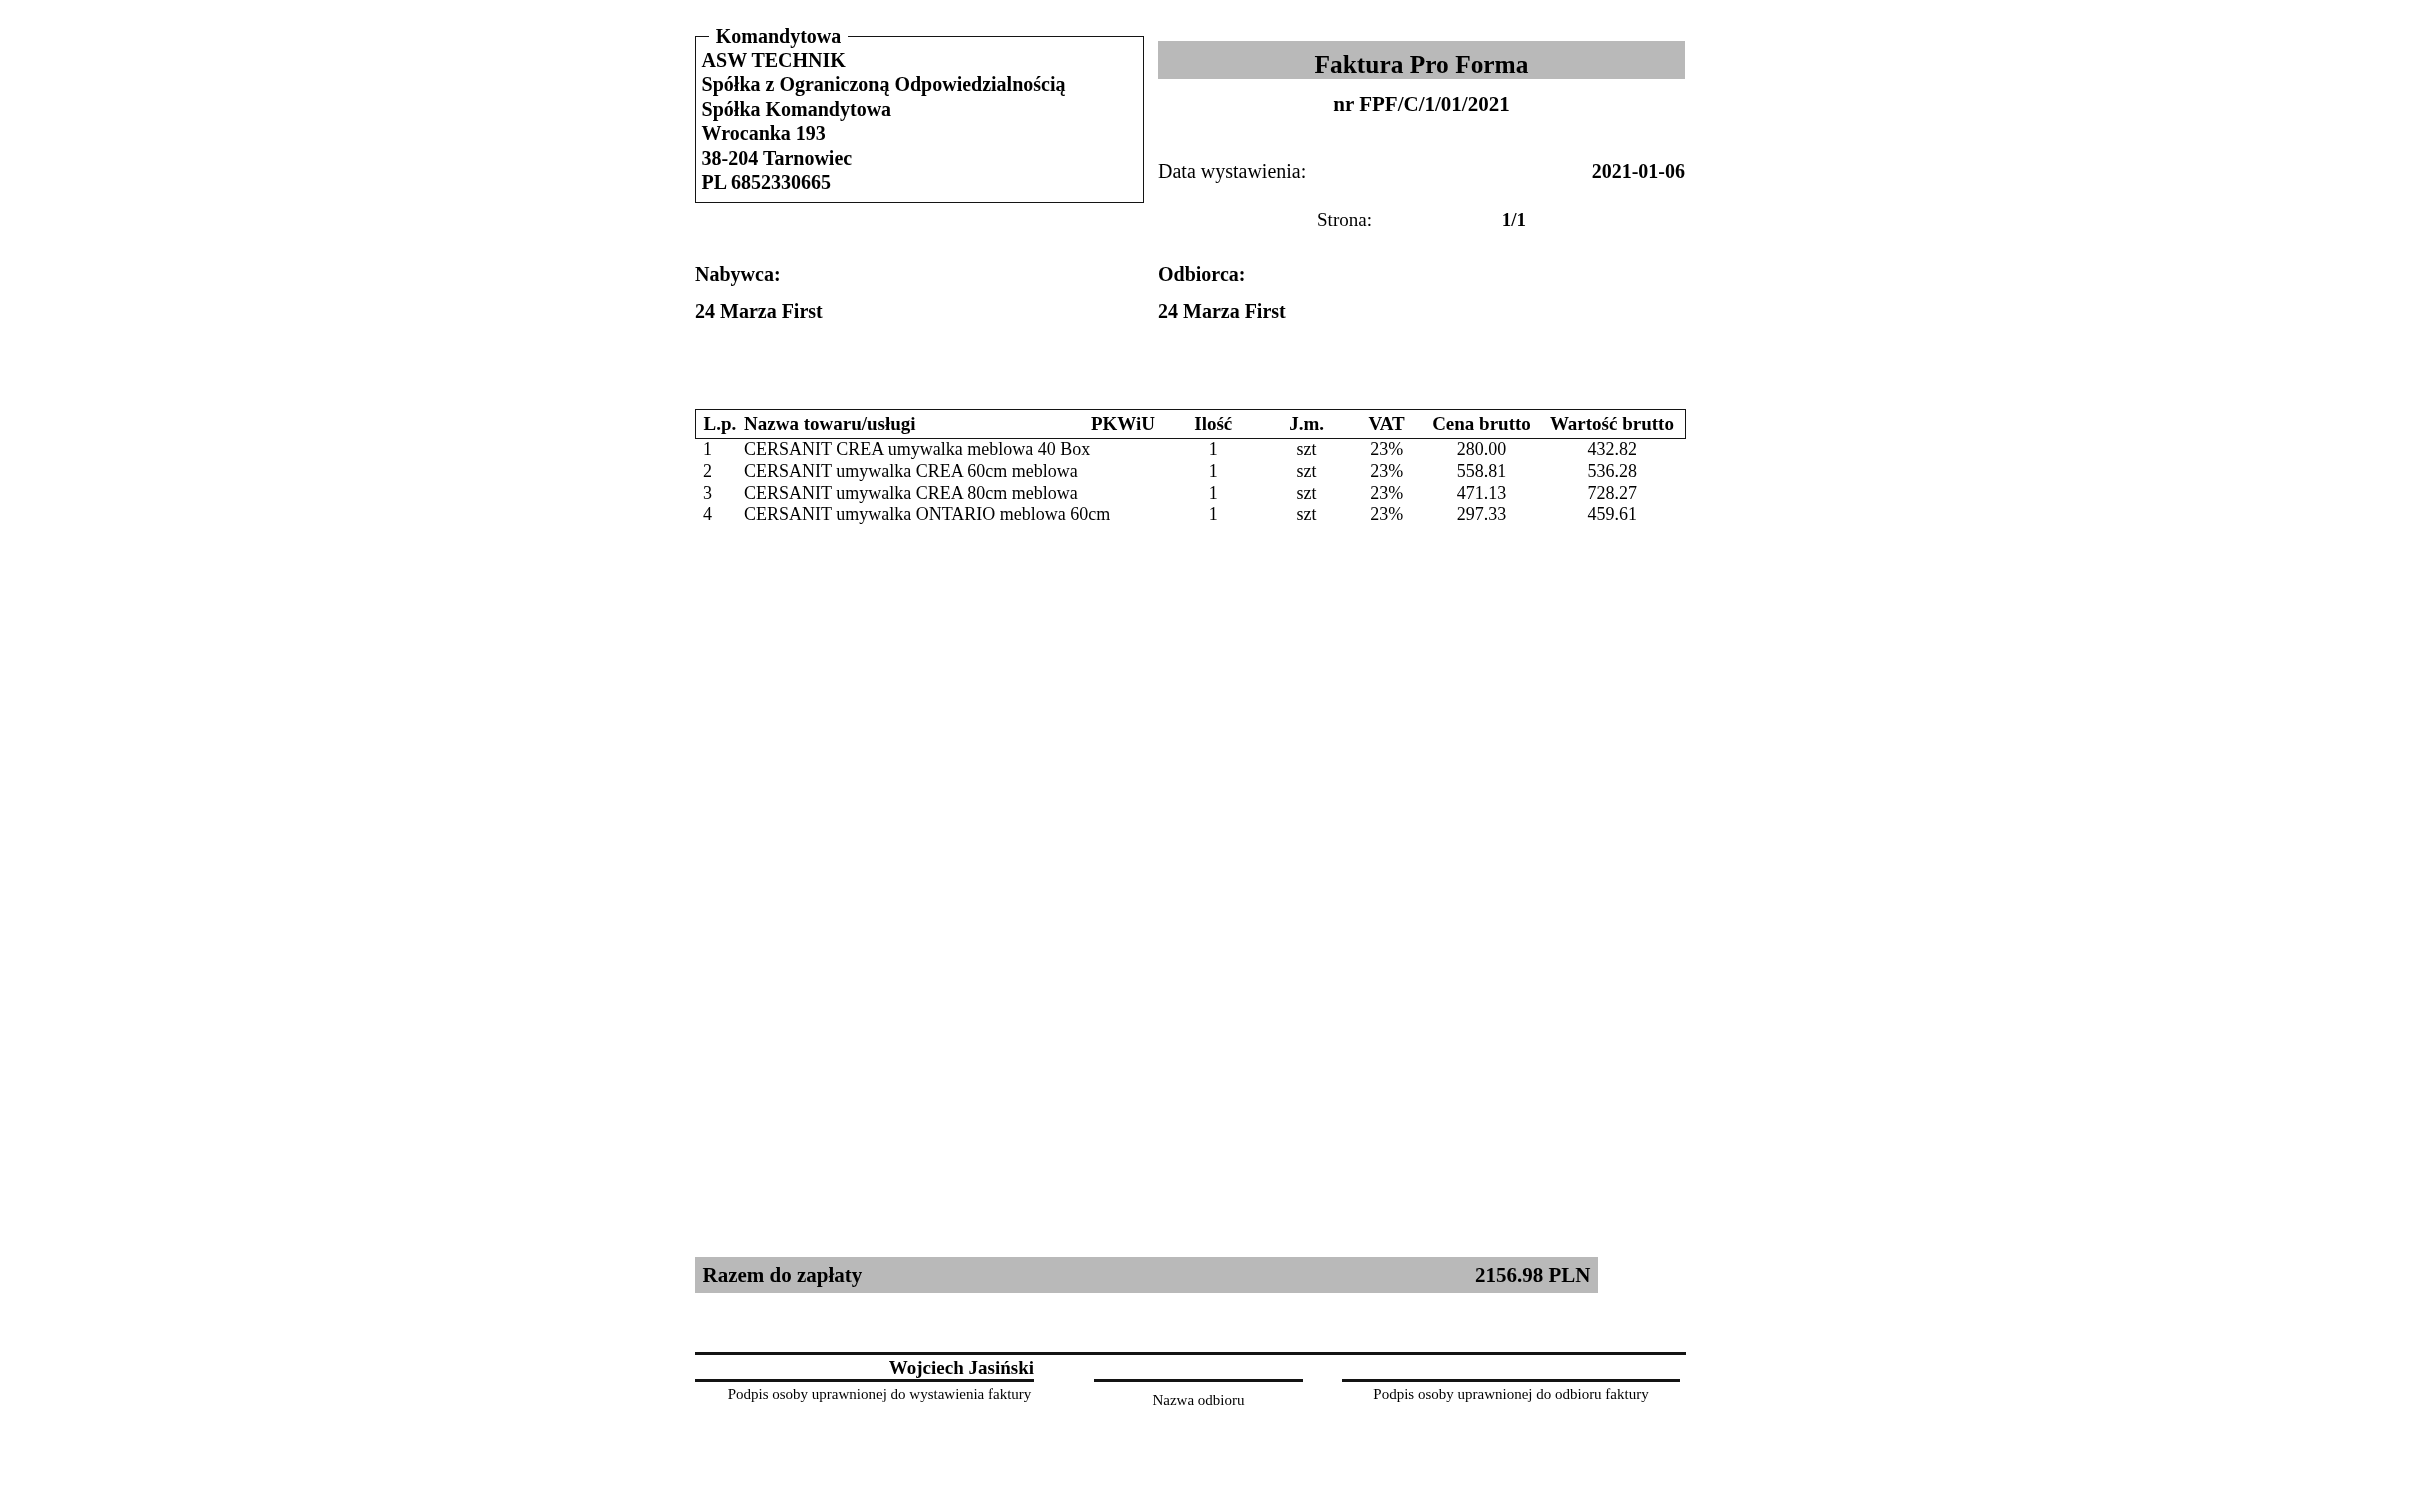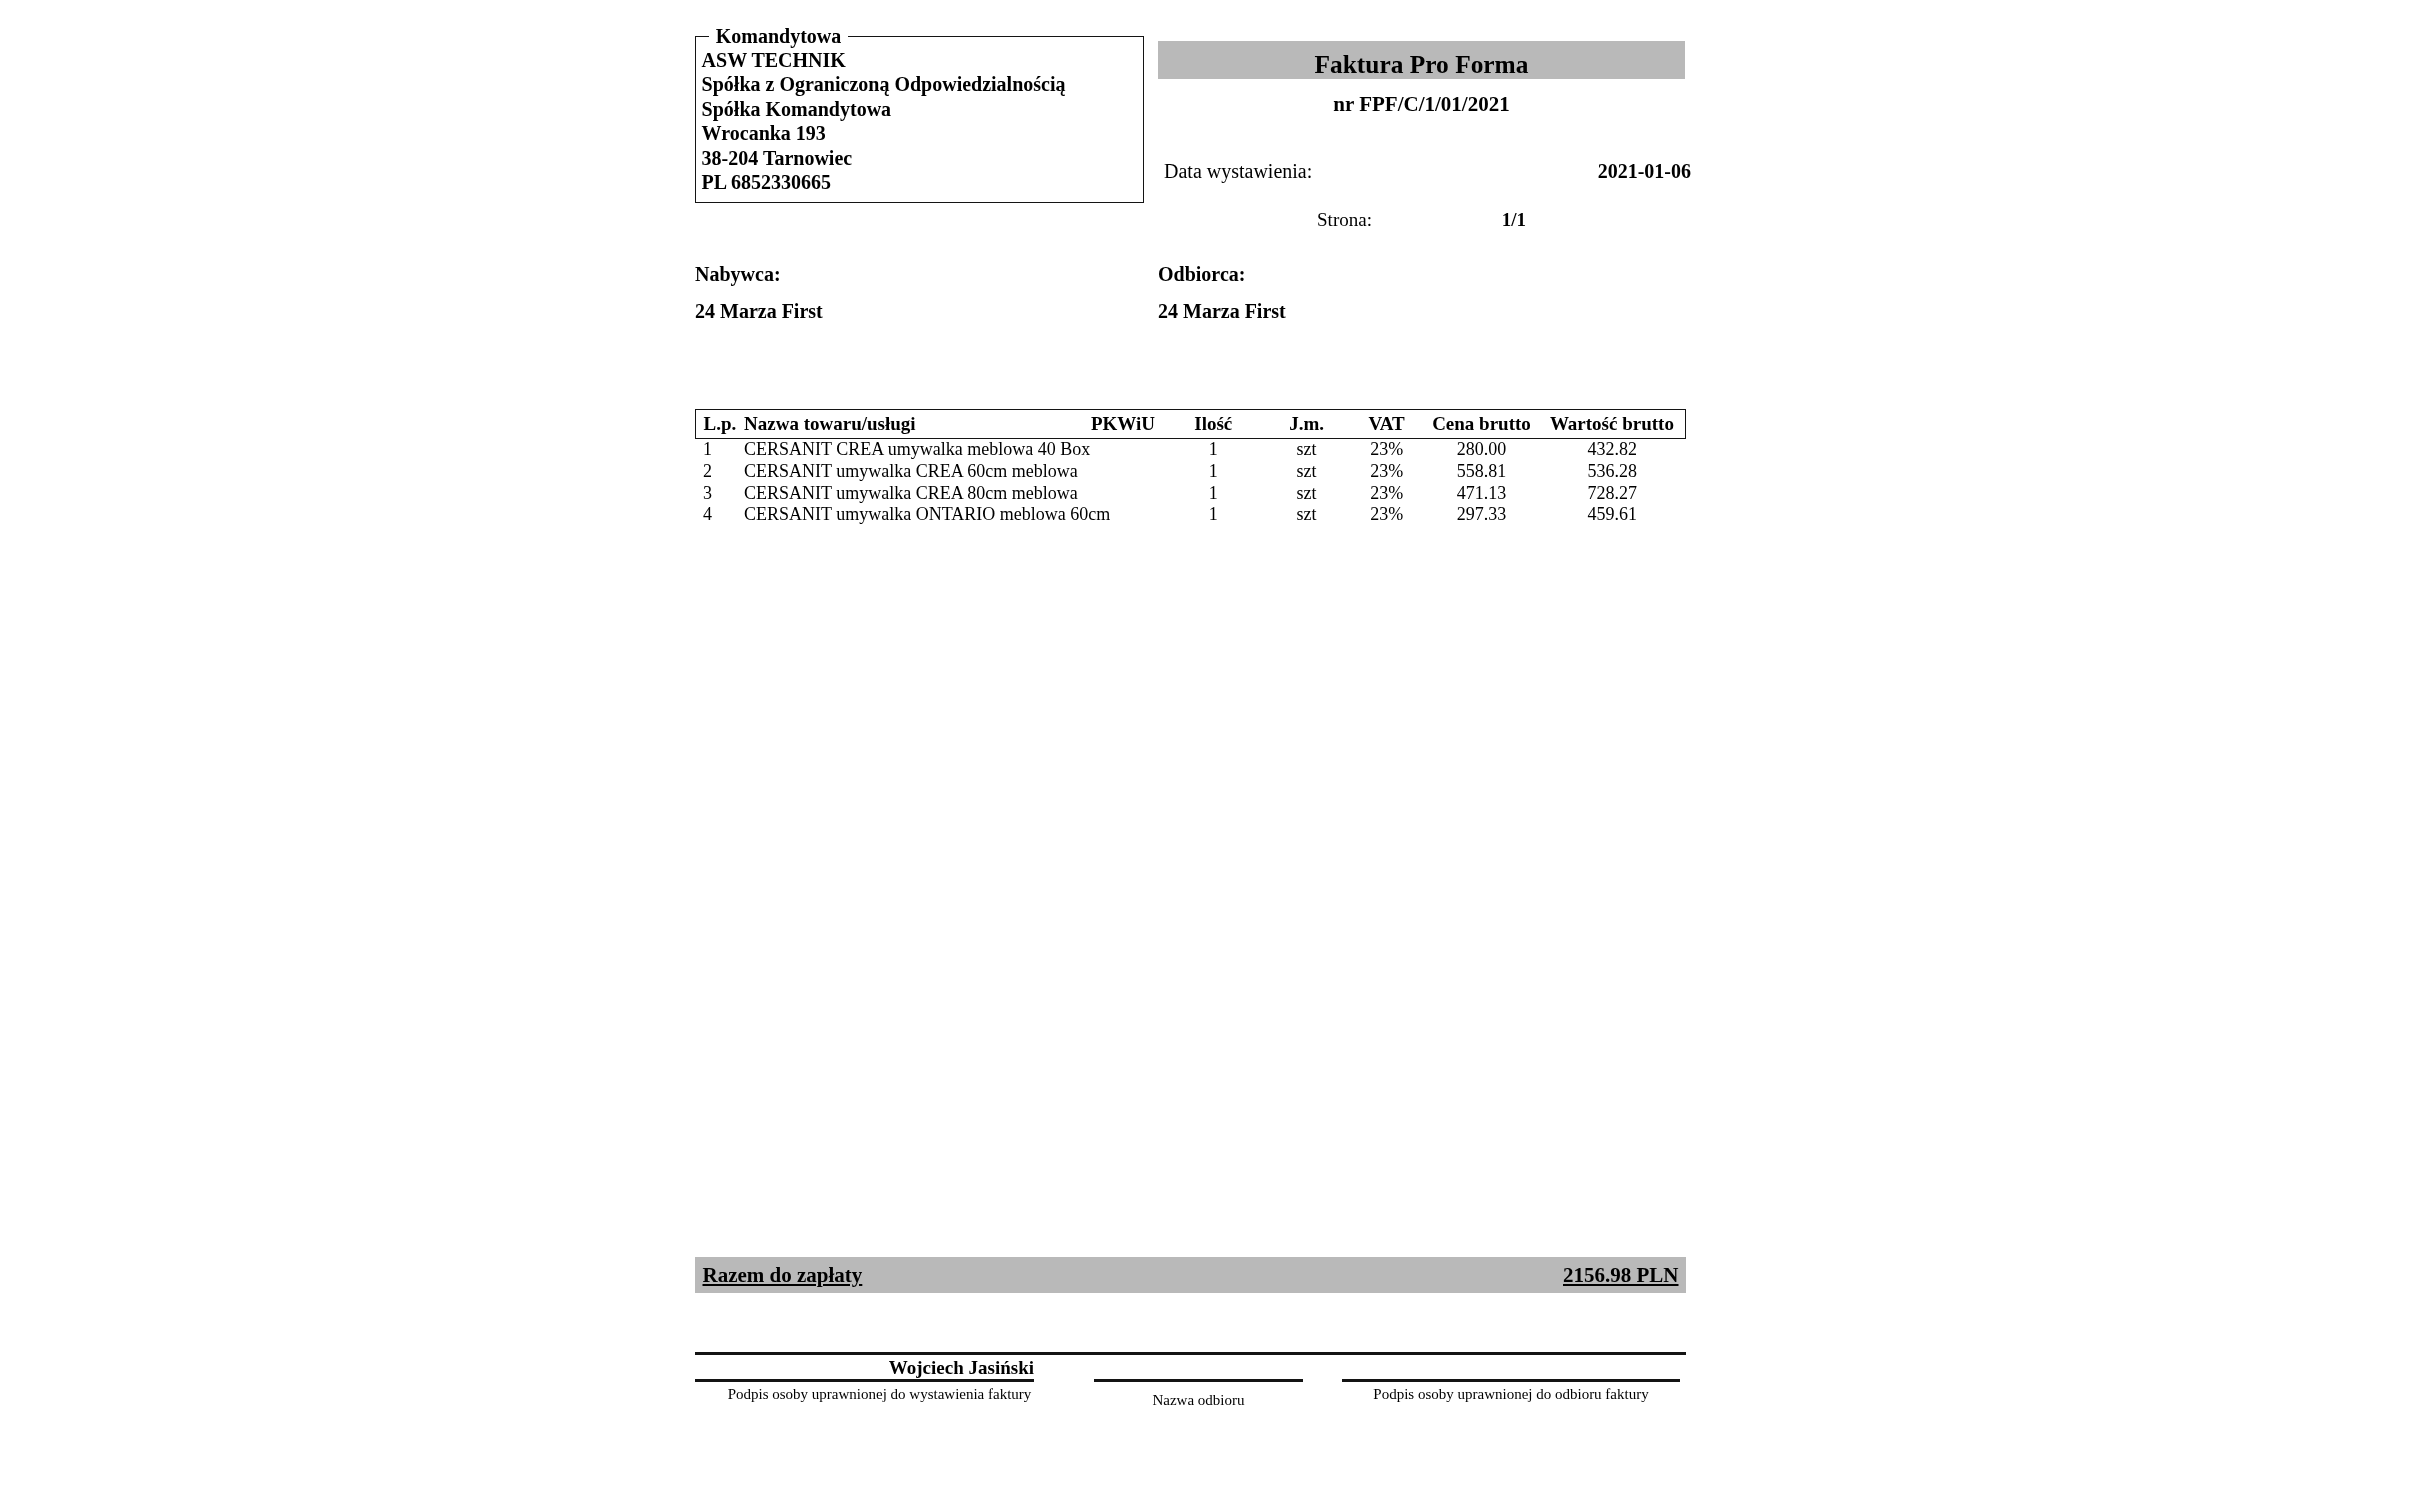--- a/index.html
+++ b/index.html
@@ -32,21 +32,21 @@
     position: absolute; top: 41px; left: 0; width: 527px; height: 38px;
     background: #b9b9b9;
     display: flex; align-items: flex-end; justify-content: center;
     font-weight: bold; font-size: 25.4px;
   }
   .doc-number {
     position: absolute; top: 92px; left: 0; width: 527px;
     text-align: center; font-weight: bold; font-size: 21px;
   }
   .date-row {
-    position: absolute; top: 160px; left: 6px; width: 527px;
+    position: absolute; top: 160px; left: 0; width: 527px;
     display: flex; justify-content: space-between; align-items: center;
     font-size: 20px;
   }
   .date-row .value { font-weight: bold; }
   .page-row {
     position: absolute; top: 209px; left: 0; width: 527px;
     display: flex; justify-content: center; align-items: baseline;
     font-size: 19px;
   }
   .page-row .value { font-weight: bold; width: 154px; text-align: right; }
@@ -77,24 +77,24 @@
   .col-unit   { width: 85px; }
   .col-vat    { width: 75px; }
   .col-price  { width: 122px; }
   .col-value  { width: 139px; }
   .al  { text-align: left;  padding-left: 7.5px !important; }
   .ac  { text-align: center; }
   .ar  { text-align: center; padding-right: 7.5px !important; }
 
   
   .summary-bar {
-    position: absolute; left: 0; top: 1257px; width: 991px; height: 36px;
+    position: absolute; left: 0; top: 1257px; width: 903px; height: 36px;
     background: #b9b9b9; box-sizing: border-box; padding: 0 7.5px;
     display: flex; justify-content: space-between; align-items: center;
-    font-weight: bold; font-size: 21px; text-decoration: underline;
+    font-weight: bold; font-size: 21px;
   }
 
   
   .rule { position: absolute; background: #141414; height: 2.8px; }
   .full-rule  { left: 0;    top: 1352px; width: 991px; }
   .line-left  { left: 0;    top: 1379px; width: 339px; }
   .line-mid   { left: 399px; top: 1379px; width: 209px; }
   .line-right { left: 647px; top: 1379px; width: 338px; }
   .issuer-name {
     position: absolute; left: 0; top: 1357px; width: 339px;

